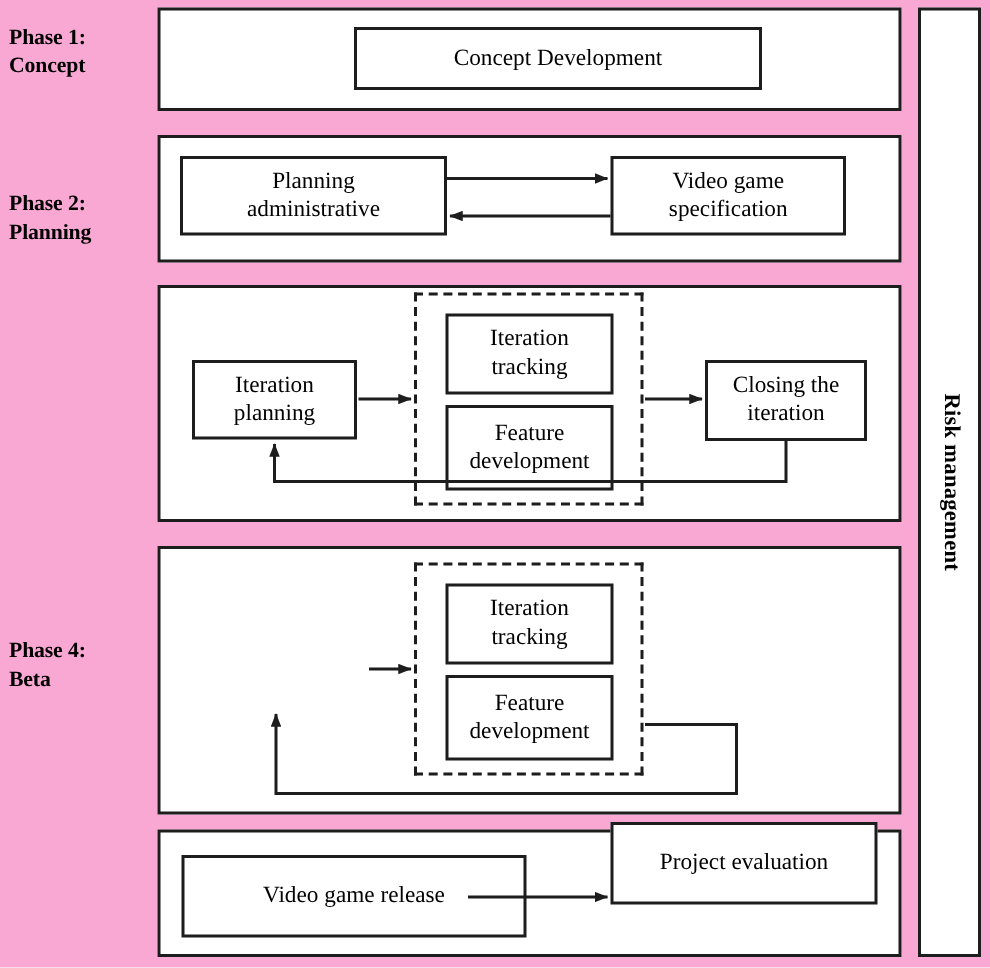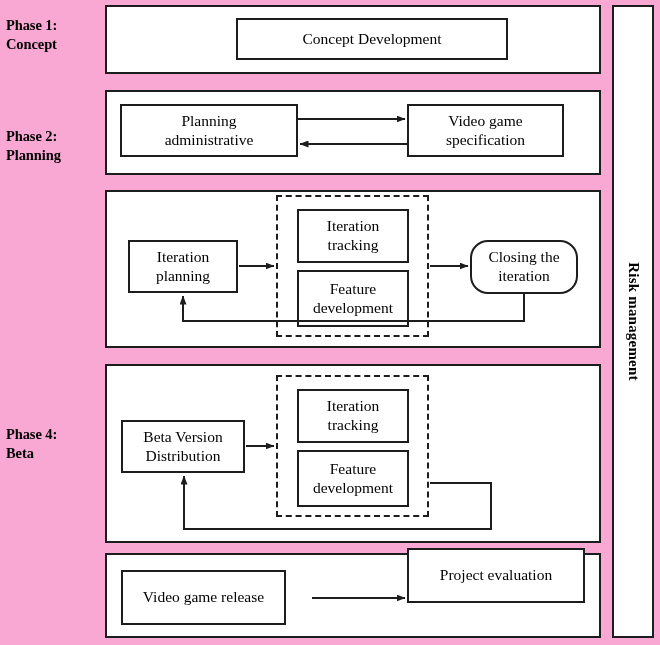--- a/index.html
+++ b/index.html
@@ -122,39 +122,37 @@
 
   <div class="node-box" style="left:128px; top:240px; width:110px; height:53px;">Iteration
 planning</div>
 
   <div class="node-box" style="left:297px; top:209px; width:112px; height:54px;">Iteration
 tracking</div>
 
   <div class="node-box" style="left:297px; top:270px; width:112px; height:57px;">Feature
 development</div>
 
-  <div class="node-box" style="left:470px; top:240px; width:108px; height:54px;border-radius:18px;">Closing the
+  <div class="node-box" style="left:470px; top:240px; width:108px; height:54px;">Closing the
 iteration</div>
 
   <div class="phase-container" style="left:105px; top:364px; width:496px; height:179px;"></div>
 
   <div class="dashed-group" style="left:276px; top:375px; width:153px; height:142px;"></div>
 
-  <div class="node-box" style="left:121px; top:420px; width:124px; height:53px;">Beta Version
-Distribution</div>
 
   <div class="node-box" style="left:297px; top:389px; width:112px; height:54px;">Iteration
 tracking</div>
 
   <div class="node-box" style="left:297px; top:450px; width:112px; height:57px;">Feature
 development</div>
 
   <div class="phase-container" style="left:105px; top:553px; width:496px; height:85px;"></div>
 
-  <div class="node-box" style="left:121px; top:570px; width:165px; height:55px;">Video game release</div>
+  <div class="node-box" style="left:121px; top:570px; width:230px; height:55px;">Video game release</div>
 
   <div class="node-box" style="left:407px; top:548px; width:178px; height:55px;">Project evaluation</div>
 
   <div class="risk-panel" style="left:612px; top:5px; width:42px; height:633px;">
     <span class="risk-text">Risk management</span>
   </div>
 
   <svg class="edge-layer" viewBox="0 0 660 645" xmlns="http://www.w3.org/2000/svg">
     <defs>
       <marker id="arrowhead" markerWidth="9" markerHeight="7" refX="8.5" refY="3.5" orient="auto" markerUnits="userSpaceOnUse">

